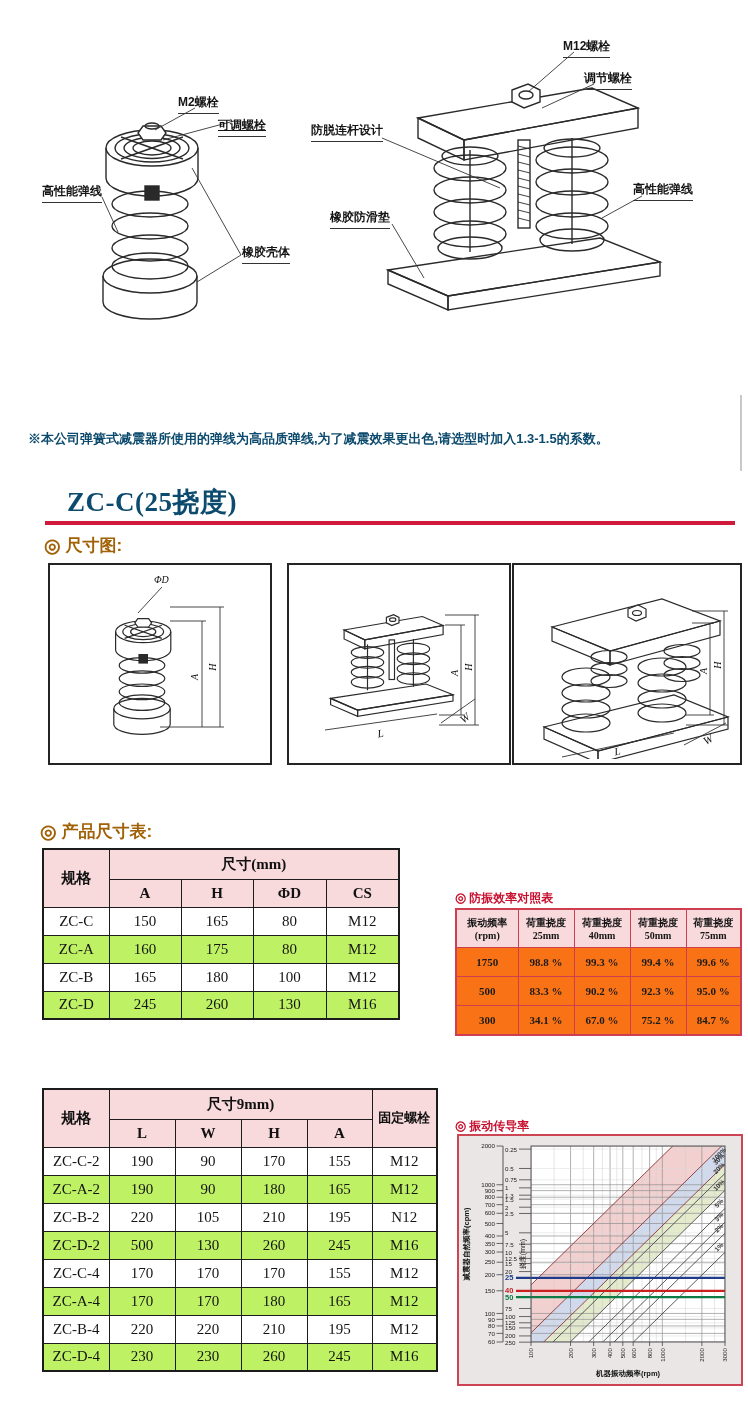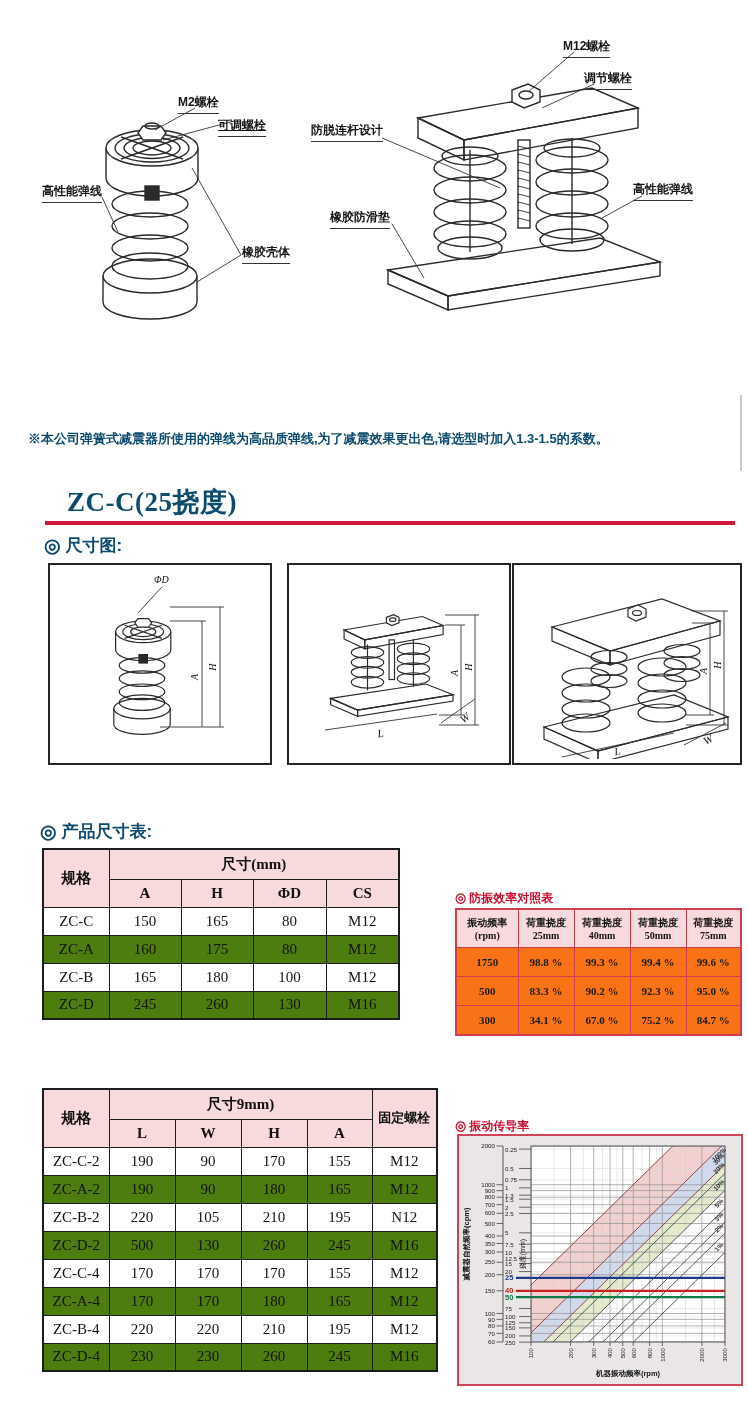--- a/index.html
+++ b/index.html
@@ -7,31 +7,31 @@
         font-family:"Liberation Serif",serif;color:#111;}
   svg{display:block;}
   .fig{position:absolute;}
   .fig svg{position:absolute;left:0;top:0;}
   .diagram-label{position:absolute;font:bold 12px "Liberation Sans",sans-serif;color:#151515;
                  border-bottom:1.3px solid #333;padding-bottom:2px;white-space:nowrap;z-index:2;}
   .note{position:absolute;left:28px;top:430px;font:bold 13px "Liberation Sans",sans-serif;color:#0c4a6e;}
   .page-title{position:absolute;left:45px;top:484px;font:bold 27px "Liberation Serif",serif;
               color:#0c4a6e;letter-spacing:.5px;margin-left:22px;}
   .title-underline{position:absolute;left:45px;top:521px;width:690px;height:4px;background:#d01a3c;}
-  .sec-head{position:absolute;font:bold 17px "Liberation Sans",sans-serif;color:#0c4a6e;white-space:nowrap;}
+  .sec-head{position:absolute;font:bold 17px "Liberation Sans",sans-serif;color:#a16207;white-space:nowrap;}
   .sec-head .bullet{font-size:19px;vertical-align:-1px;margin-right:5px;}
   .red-sec{position:absolute;font:bold 12px "Liberation Sans",sans-serif;color:#c8102e;white-space:nowrap;}
   .red-sec .bullet{font-size:13px;margin-right:3px;}
   .dim-box{position:absolute;border:2px solid #242424;background:#fff;}
   table.ptable{border-collapse:collapse;position:absolute;background:#fff;
                font-family:"Liberation Serif",serif;table-layout:fixed;}
   .ptable th,.ptable td{border:1.6px solid #1c1c1c;text-align:center;padding:0;font-size:15px;}
   .ptable th{background:#f8d9dc;font-weight:bold;}
   .ptable td{font-weight:normal;color:#141414;}
-  .ptable tr.row-pink td{background:#4d7c0f;}
+  .ptable tr.row-pink td{background:#bef264;}
   .ptable tr{height:28px;}
   .ptable tr.hdr1{height:30px;}
   table.eff{border-collapse:collapse;position:absolute;background:#f97316;border:2px solid #cd3f50;
             font-family:"Liberation Serif",serif;table-layout:fixed;}
   .eff th,.eff td{border:1.4px solid #cd3f50;text-align:center;padding:0;}
   .eff th{background:#f8d9dc;font:bold 10px/1.3 "Liberation Serif",serif;height:37px;color:#151515;}
   .eff td{font:bold 11px "Liberation Serif",serif;height:28px;color:#1a1a1a;}
   .chart-box{position:absolute;left:457px;top:1134px;width:286px;height:252px;
              border:2px solid #cd4452;background:#eae6e6;box-sizing:border-box;}
   .edge-line{position:absolute;left:740px;top:395px;width:2px;height:76px;background:#c9c9c9;}

